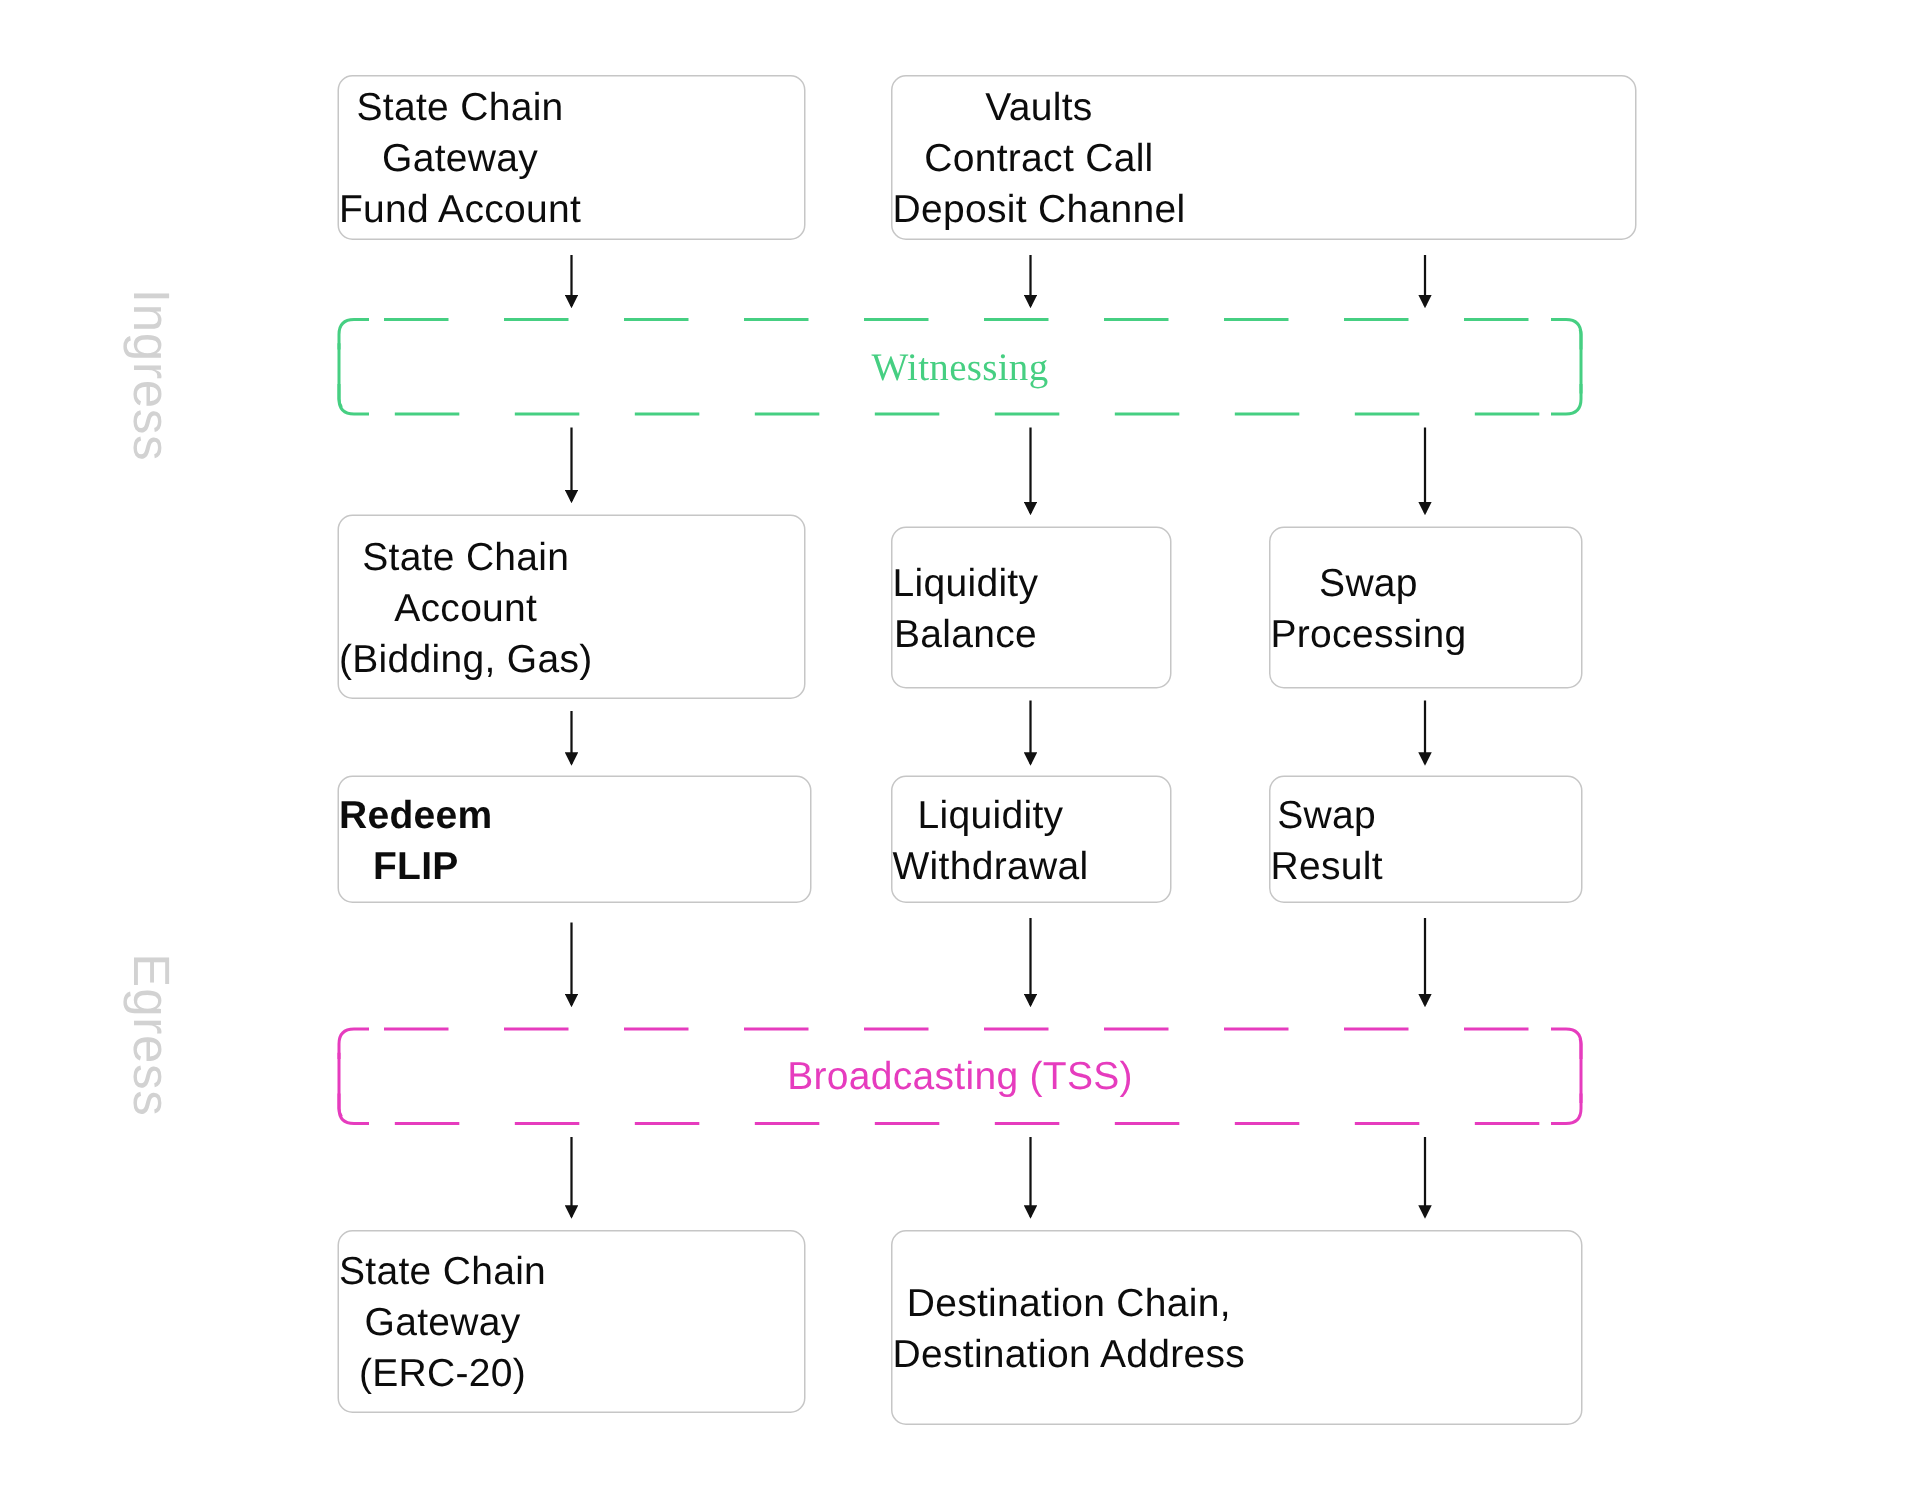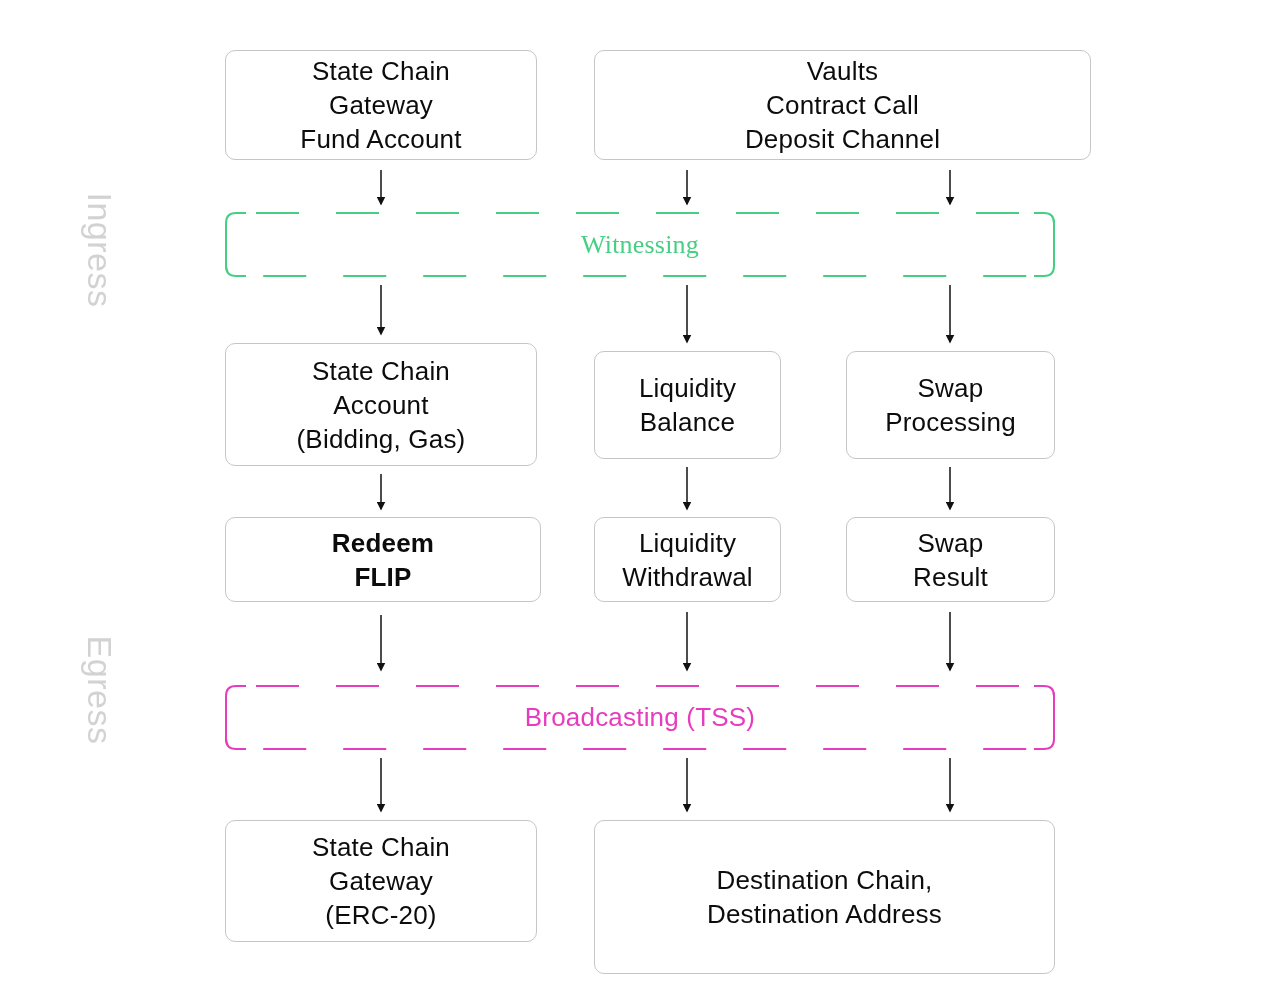--- a/index.html
+++ b/index.html
@@ -23,21 +23,21 @@
     height: 992px;
   }
   .node {
     position: absolute;
     box-sizing: border-box;
     border: 1.5px solid #c6c6c6;
     border-radius: 10px;
     background: #ffffff;
     display: flex;
     align-items: center;
-    justify-content: center;
+    justify-content: flex-start;
     text-align: center;
   }
   .node .label {
     white-space: pre-line;
     font-size: 26px;
     line-height: 34px;
     color: #0c0c0c;
     letter-spacing: 0.2px;
   }
   .band-label {
@@ -158,18 +158,18 @@
   <div class="node" style="left:846px; top:517px; width:209px; height:85px;">
     <span class="label">Swap
 Result</span>
   </div>
 
   <div class="node" style="left:225px; top:820px; width:312px; height:122px;">
     <span class="label">State Chain
 Gateway
 (ERC-20)</span>
   </div>
-  <div class="node" style="left:594px; top:820px; width:461px; height:154px;">
+  <div class="node" style="left:594px; top:820px; width:461px; height:130px;">
     <span class="label">Destination Chain,
 Destination Address</span>
   </div>
 
 </div>
 
 </body></html>

